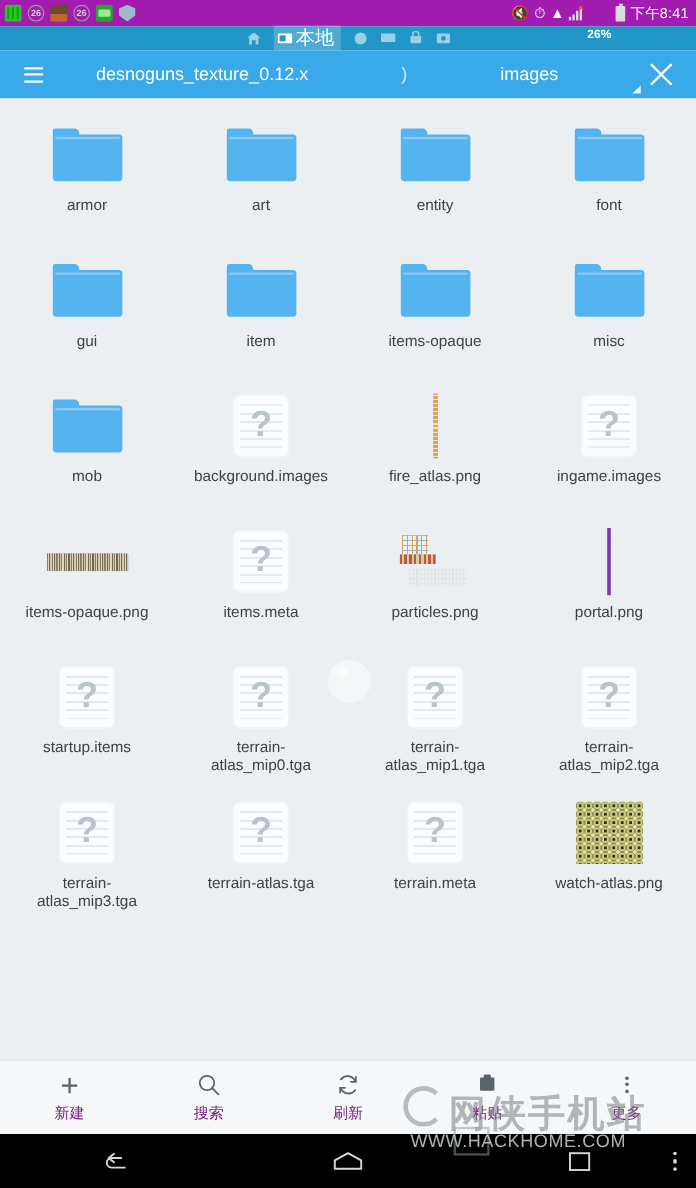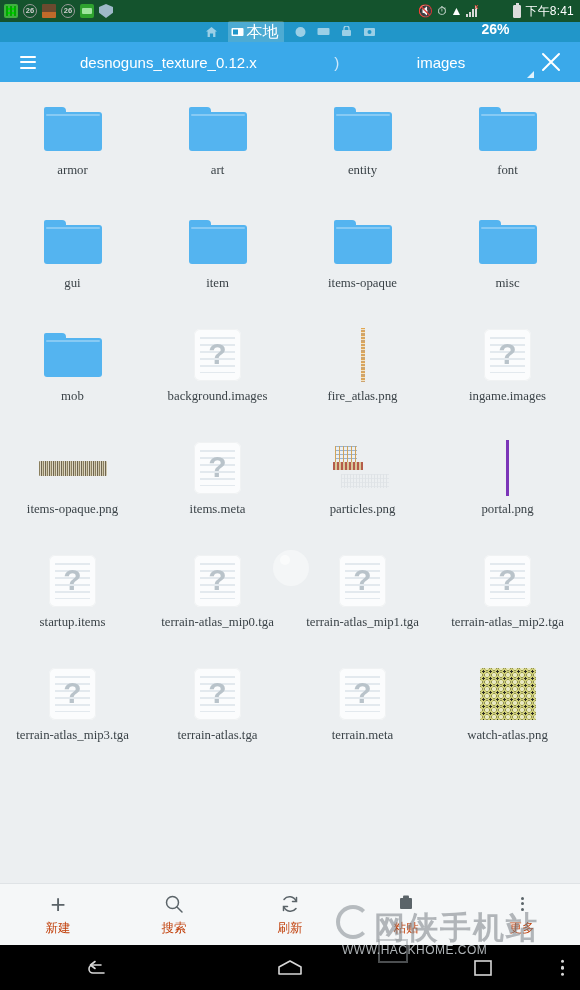--- a/index.html
+++ b/index.html
@@ -6,21 +6,21 @@
   html,body { width:580px; height:990px; }
   body {
     font-family:"Liberation Sans","DejaVu Sans",sans-serif;
     background:#eceff1;
     overflow:hidden;
     position:relative;
   }
 
   
   .statusbar{
-    height:22px; background:#14532d; color:#fff;
+    height:22px; background:#a21caf; color:#fff;
     display:flex; align-items:center; justify-content:space-between;
     padding:0 6px 0 4px; font-size:11px;
   }
   .sb-left{ display:flex; align-items:center; gap:5px; }
   .sb-right{ display:flex; align-items:center; gap:4px; }
   .sb-ic{ width:14px; height:14px; display:inline-block; position:relative; }
   .ic-qr{ background:#3fb23f; border-radius:2px; }
   .ic-qr:before{ content:""; position:absolute; inset:2px;
      background:
        linear-gradient(90deg,#0a0 2px,transparent 2px) 0 0/4px 4px,
@@ -29,21 +29,21 @@
      color:#cfcfcf; font-size:7.5px; line-height:11px; text-align:center;
      font-weight:bold; }
   .ic-photo{ background:linear-gradient(180deg,#6b4a2f 0 55%,#c06a2a 55% 100%);
      border-radius:1px; }
   .ic-green{ background:#2fa32f; border-radius:2px; }
   .ic-green:after{ content:""; position:absolute; left:2px; top:4px;
      width:10px; height:6px; background:#9ee59e; border-radius:1px; }
   .ic-shield{ background:#9fb9c9;
      clip-path:polygon(50% 0,100% 22%,100% 62%,50% 100%,0 62%,0 22%); }
   .sb-txt{ font-size:12px; letter-spacing:.2px; }
-  .sb-pct{ font-size:14px; font-weight:bold;margin-top:36px; }
+  .sb-pct{ font-size:10px; font-weight:bold;margin-top:36px; }
   .ic-mute{ font-size:12px; }
   .ic-wifi{ font-size:12px; }
   .ic-sig{ display:inline-flex; align-items:flex-end; gap:1px; height:11px; position:relative;}
   .ic-sig i{ width:2px; background:#d8d8d8; display:block; }
   .ic-sig i:nth-child(1){height:3px}.ic-sig i:nth-child(2){height:5px}
   .ic-sig i:nth-child(3){height:8px}.ic-sig i:nth-child(4){height:11px}
   .ic-sig:before{ content:"x"; position:absolute; top:-3px; right:-1px;
      color:#e04b3a; font-size:7px; font-weight:bold;}
   .ic-batt{ width:8px; height:13px; border:1.3px solid #dcdcdc; border-radius:1px;
      position:relative; background:#dcdcdc;}
@@ -96,21 +96,21 @@
   .grid{ display:grid; grid-template-columns:repeat(4,1fr); }
   .cell{
     display:flex; flex-direction:column; align-items:center;
     padding:6px 4px 0; height:113px;
   }
   .thumb{ width:62px; height:58px; display:flex; align-items:center;
      justify-content:center; }
   .label{
     font-size:12.8px; color:#3b4348; text-align:center; line-height:15px;
     margin-top:5px; width:116px; word-wrap:break-word;
-    font-family:Liberation Serif, serif;
+    font-family:Liberation Sans, sans-serif;
   }
 
   
   .folder{ width:58px; height:44px; position:relative; }
   .folder .tab{ position:absolute; left:0; top:0; width:22px; height:7px;
      background:#54b4f0; border-radius:2px 4px 0 0; }
   .folder .body{ position:absolute; left:0; top:5px; width:58px; height:39px;
      background:#54b4f0; border-radius:2px 3px 3px 3px; }
   .folder .body:after{ content:""; position:absolute; left:2px; right:2px;
      top:2px; height:1.5px; background:rgba(255,255,255,.30); border-radius:1px;}
@@ -157,21 +157,21 @@
      width:10px; height:10px; border-radius:50%; background:#fafbfb; }
 
   
   .bottombar{
     height:62px; background:#f5f7f8; border-top:1px solid #dfe3e6;
     display:flex; align-items:center; position:relative;
   }
   .bb-item{ flex:1; display:flex; flex-direction:column; align-items:center;
      justify-content:center; gap:5px; color:#5b6469; }
   .bb-ic{ height:22px; display:flex; align-items:center; justify-content:center;}
-  .bb-lab{ font-size:12.5px; color:#c2410c; }
+  .bb-lab{ font-size:12.5px; color:#701a75; }
   .plus{ font-size:26px; line-height:18px; font-weight:300; color:#5b6469;}
   .dots3{ display:flex; flex-direction:column; gap:2.5px; align-items:center;}
   .dots3 i{ width:3px; height:3px; background:#5b6469; border-radius:50%; display:block;}
 
   
   .navbar{ height:45px; background:#000; display:flex; align-items:center;
      position:relative; }
   .nav-btn{ flex:1; display:flex; align-items:center; justify-content:center; }
   .nav-dots{ position:absolute; right:16px; top:50%; transform:translateY(-50%);
      display:flex; flex-direction:column; gap:3px; }
@@ -180,21 +180,21 @@
 
   
   .wm{ position:absolute; left:338px; top:903px; width:242px; height:68px;
      pointer-events:none; z-index:5; }
   .wm-main{ position:absolute; left:0; top:0; font-size:31px; font-weight:bold;
      color:rgba(120,128,133,.55); letter-spacing:2px;
      font-family:"DejaVu Sans",sans-serif; white-space:nowrap;}
   .wm-c{ position:absolute; left:-2px; top:2px; width:34px; height:34px;
      border:4px solid rgba(120,128,133,.5); border-radius:50%;
      border-right-color:transparent; }
-  .wm-sub{ position:absolute; left:4px; top:40px; font-size:12px;
+  .wm-sub{ position:absolute; left:4px; top:40px; font-size:15px;
      color:rgba(205,210,214,.85); letter-spacing:.5px; white-space:nowrap;
      font-family:"Liberation Sans",sans-serif; }
   .wm-sq{ position:absolute; left:40px; top:36px; width:30px; height:24px;
      border:2px solid rgba(150,156,160,.5); }
 </style>
 </head>
 <body>
 
 <div class="statusbar">
   <div class="sb-left">

